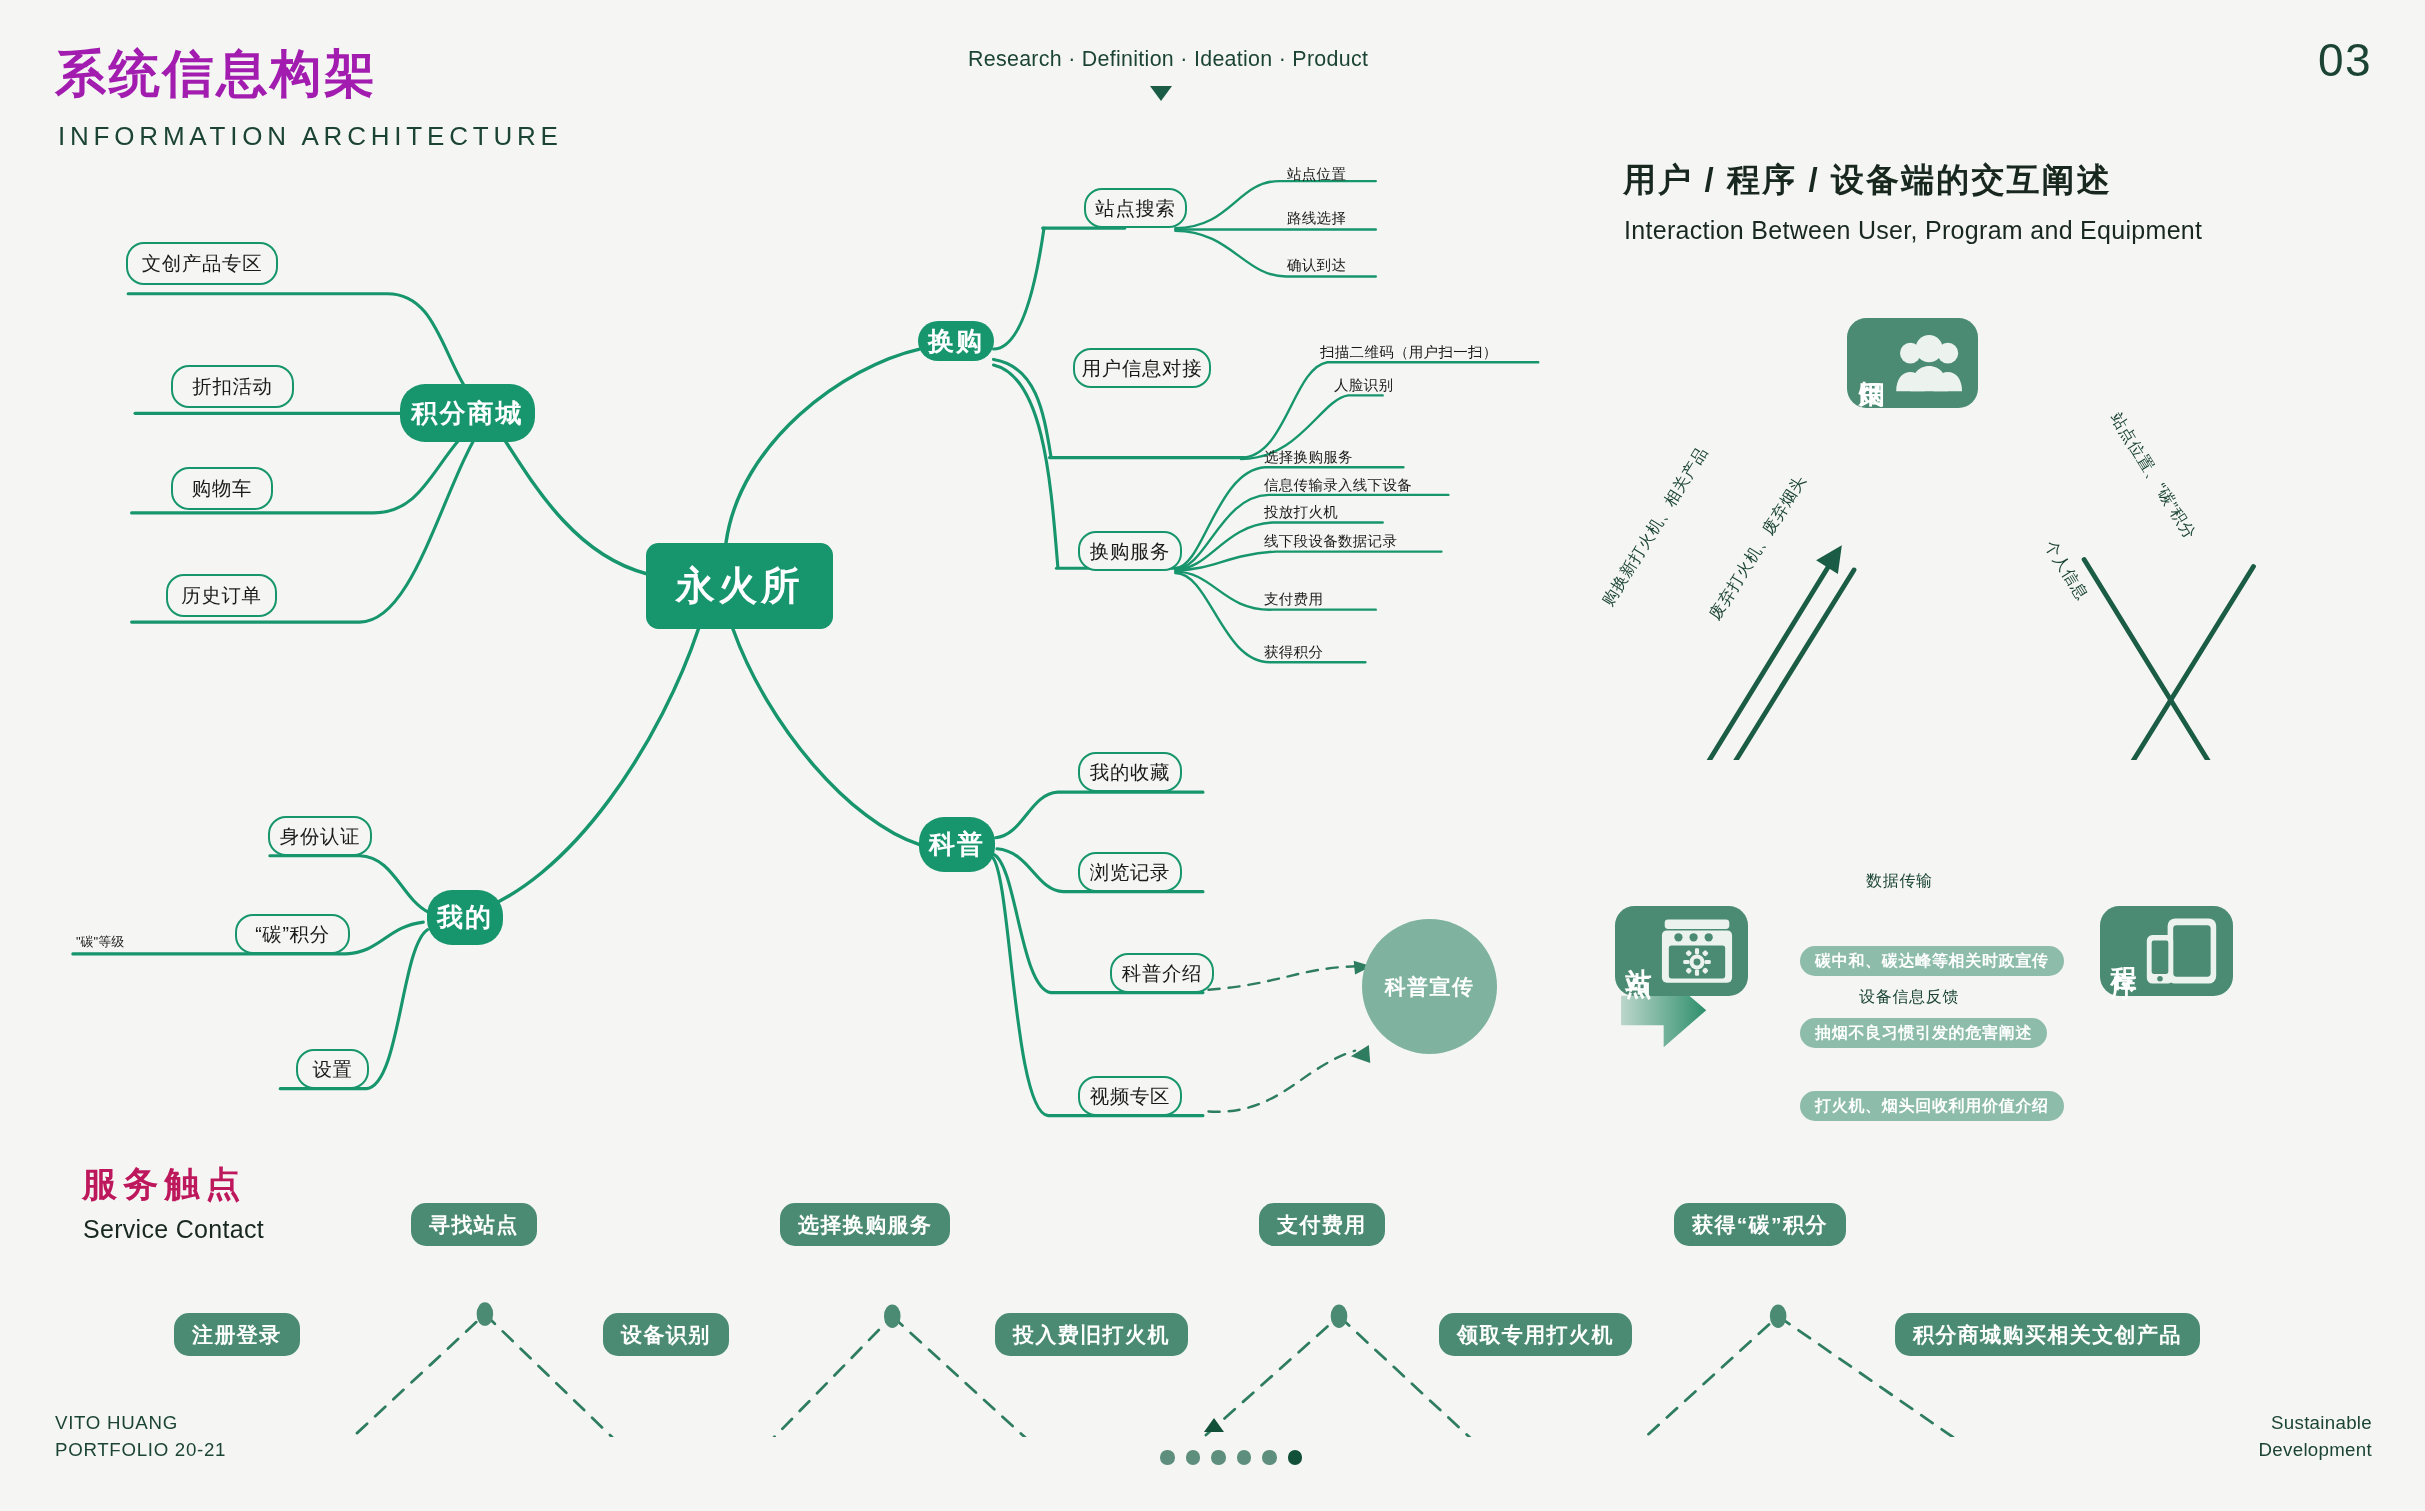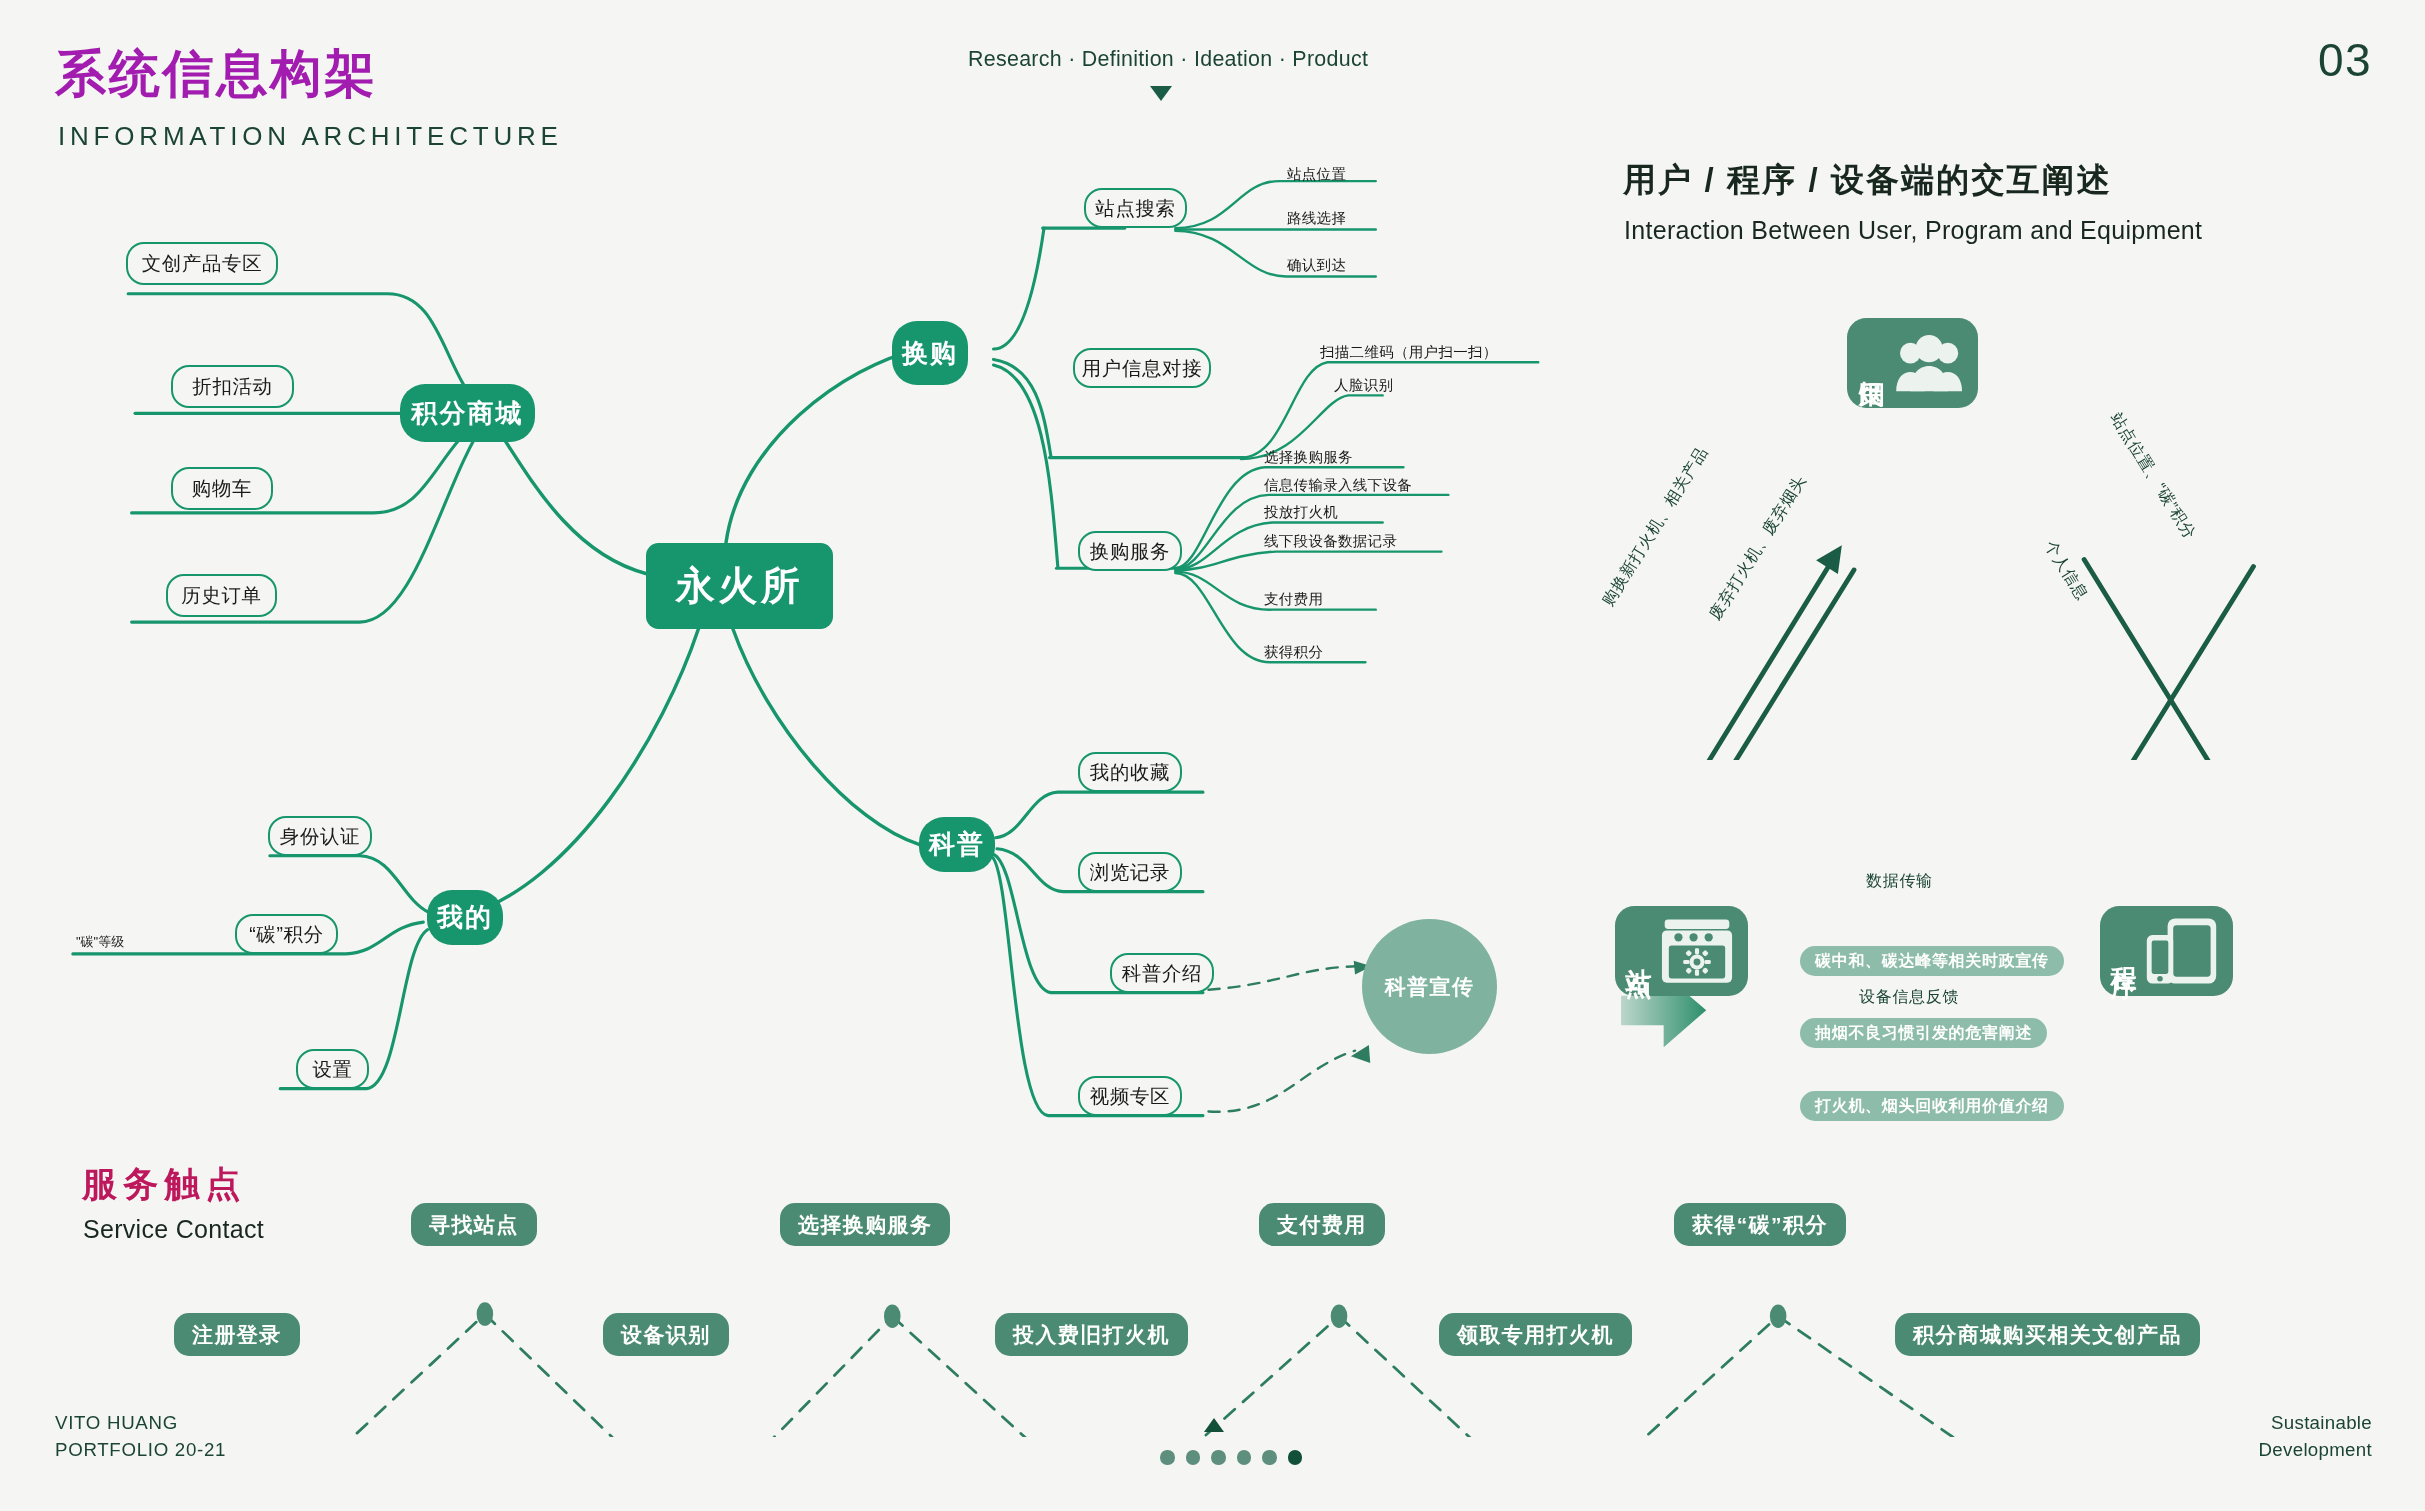--- a/index.html
+++ b/index.html
@@ -179,21 +179,21 @@
 <div class="node node-l2 abs" style="left:171px;top:365px;width:123px;height:43px;">
   <span>折扣活动</span>
 </div>
 <div class="node node-l2 abs" style="left:171px;top:467px;width:102px;height:43px;">
   <span>购物车</span>
 </div>
 <div class="node node-l2 abs" style="left:166px;top:574px;width:111px;height:43px;">
   <span>历史订单</span>
 </div>
 
-<div class="node node-l1 abs" style="left:892px;top:321px;width:76px;height:64px;">
+<div class="node node-l1 abs" style="left:918px;top:321px;width:76px;height:40px;">
   <span>换购</span>
 </div>
 <div class="node node-l2 abs" style="left:1084px;top:188px;width:103px;height:40px;">
   <span>站点搜索</span>
 </div>
 <div class="leaf" style="left:1287px;top:165px;">站点位置</div>
 <div class="leaf" style="left:1287px;top:209px;">路线选择</div>
 <div class="leaf" style="left:1287px;top:256px;">确认到达</div>
 
 <div class="node node-l2 abs" style="left:1073px;top:348px;width:138px;height:40px;">
@@ -211,21 +211,21 @@
 <div class="leaf" style="left:1264px;top:532px;">线下段设备数据记录</div>
 <div class="leaf" style="left:1264px;top:590px;">支付费用</div>
 <div class="leaf" style="left:1264px;top:643px;">获得积分</div>
 
 <div class="node node-l1 abs" style="left:427px;top:890px;width:76px;height:55px;">
   <span>我的</span>
 </div>
 <div class="node node-l2 abs" style="left:268px;top:816px;width:104px;height:40px;">
   <span>身份认证</span>
 </div>
-<div class="node node-l2 abs" style="left:235px;top:914px;width:103px;height:40px;">
+<div class="node node-l2 abs" style="left:235px;top:914px;width:115px;height:40px;">
   <span>“碳”积分</span>
 </div>
 <div class="leaf-sm" style="left:76px;top:933px;">"碳"等级</div>
 <div class="node node-l2 abs" style="left:296px;top:1049px;width:73px;height:40px;">
   <span>设置</span>
 </div>
 
 <div class="node node-l1 abs" style="left:919px;top:817px;width:76px;height:55px;">
   <span>科普</span>
 </div>

